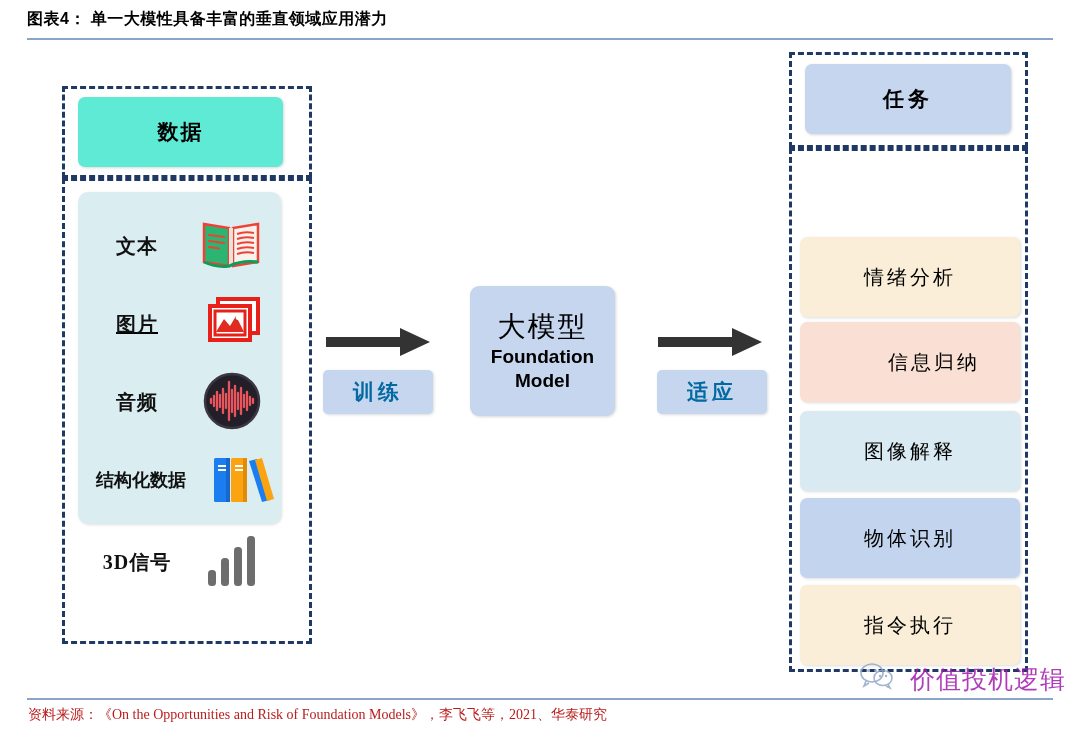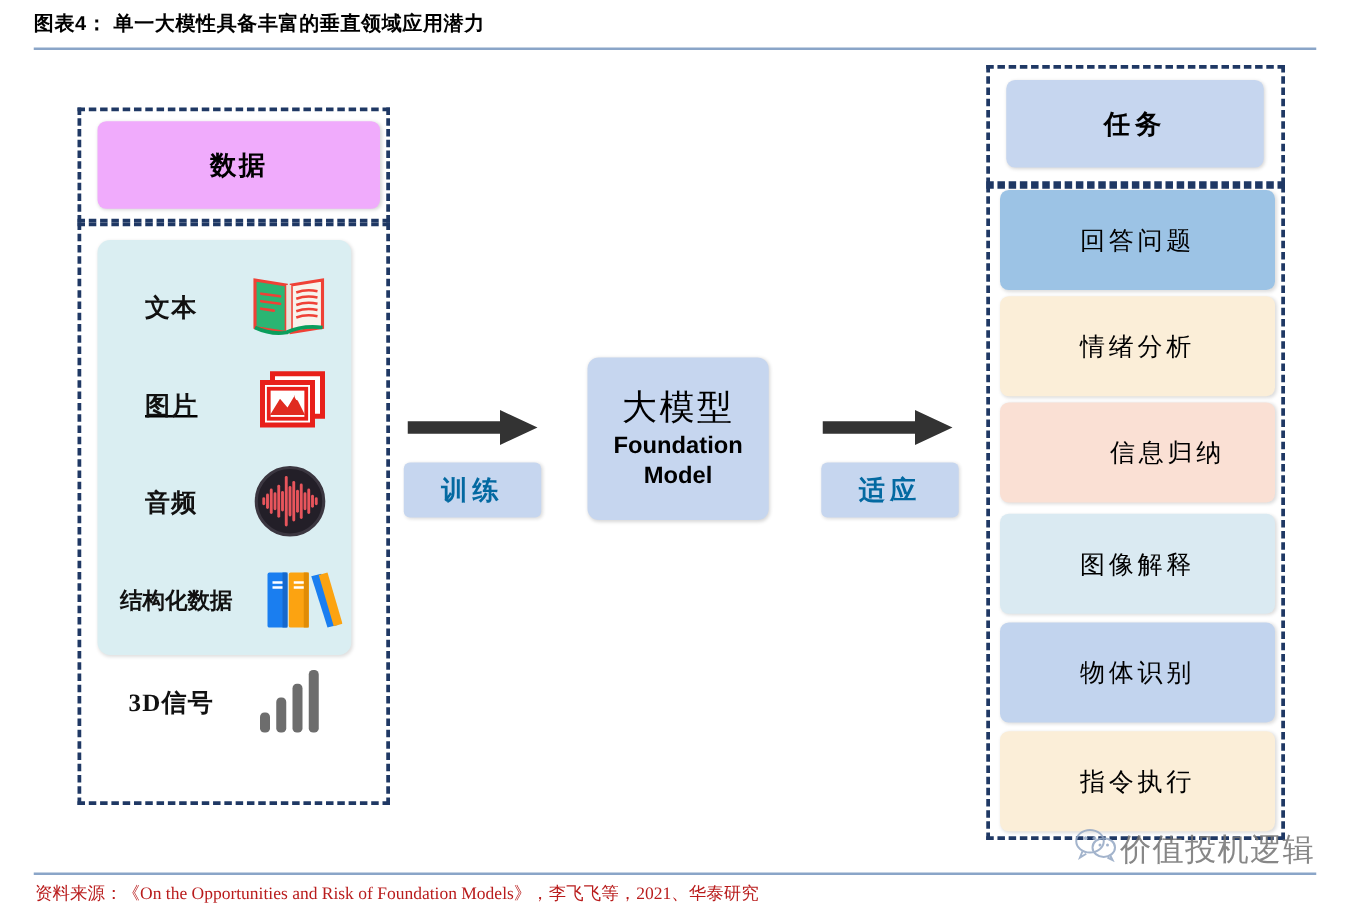--- a/index.html
+++ b/index.html
@@ -53,22 +53,22 @@
     border-radius:7px;
     display:flex;align-items:center;justify-content:center;
     font-size:19px;color:#000;
     box-shadow:1px 1px 3px rgba(0,0,0,.16);
     text-align:center;
     letter-spacing:2px;
   }
 
   
   #data-header{
-    left:78px;top:97px;width:226px;height:70px;
-    background:#f0abfc;font-size:21px;font-weight:bold;
+    left:78px;top:97px;width:205px;height:70px;
+    background:#5eead4;font-size:21px;font-weight:bold;
   }
   
   #data-panel{
     left:78px;top:192px;width:203px;height:332px;
     background:#daeef2;border-radius:10px;
     box-shadow:1px 1px 3px rgba(0,0,0,.13);
     position:absolute;box-sizing:border-box;
   }
   .modal-row{
     position:absolute;left:0;width:203px;height:80px;
@@ -122,22 +122,22 @@
     box-sizing:border-box;border-radius:7px;
     display:flex;align-items:center;justify-content:center;
     font-size:20px;color:#000;letter-spacing:3px;
     box-shadow:1px 1px 3px rgba(0,0,0,.14);
     font-family:"Liberation Serif","DejaVu Serif",serif;
   }
 
   
   #watermark{
     position:absolute;left:860px;top:662px;
-    display:flex;align-items:center;gap:2px;
-    color:#737373;opacity:.85;
+    display:flex;align-items:center;gap:16px;
+    color:#a21caf;opacity:.85;
     font-family:"Liberation Sans","DejaVu Sans",sans-serif;
     font-size:25px;letter-spacing:1px;white-space:nowrap;
     pointer-events:none;
   }
 </style>
 </head>
 <body>
 
 <div class="page">
 
@@ -268,21 +268,20 @@
       <path d="M0 12 L74 12 L74 3 L104 17 L74 31 L74 22 L0 22 Z" fill="#333333"></path>
     </svg>
   </div>
   <div class="chip" id="chip-adapt">适应</div>
 
   <div class="dash" id="task-dash-top"></div>
   <div class="dash" id="task-dash-main"></div>
 
   <div class="card" id="task-header">任务</div>
 
-  <div class="task-card" style="top:152px;background:#9cc3e5;">回答问题</div>
   <div class="task-card" style="top:237px;background:#fbeed8;">情绪分析</div>
   <div class="task-card" style="top:322px;background:#fae0d4;padding-left:48px;">信息归纳</div>
   <div class="task-card" style="top:411px;background:#daeaf2;">图像解释</div>
   <div class="task-card" style="top:498px;background:#c2d4ee;">物体识别</div>
   <div class="task-card" style="top:585px;background:#fbeed8;">指令执行</div>
 
   <div id="watermark">
     <span>
       <svg viewBox="0 0 34 28" width="34" height="28">
         <ellipse cx="12" cy="11" rx="11" ry="9" fill="none" stroke="#93a7c4" stroke-width="1.6"></ellipse>

